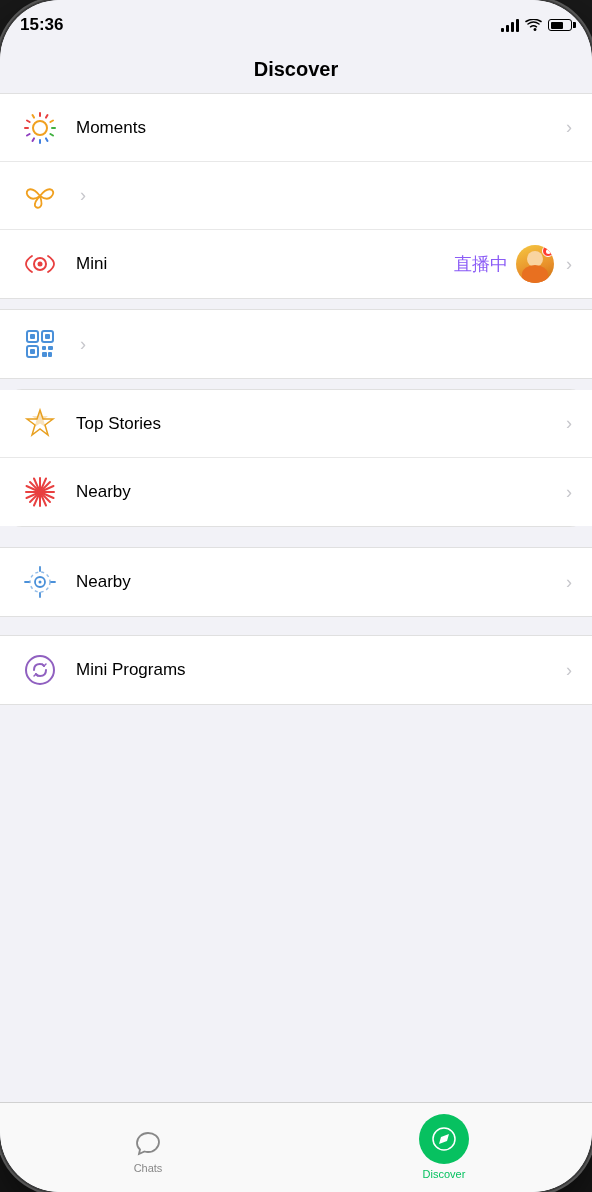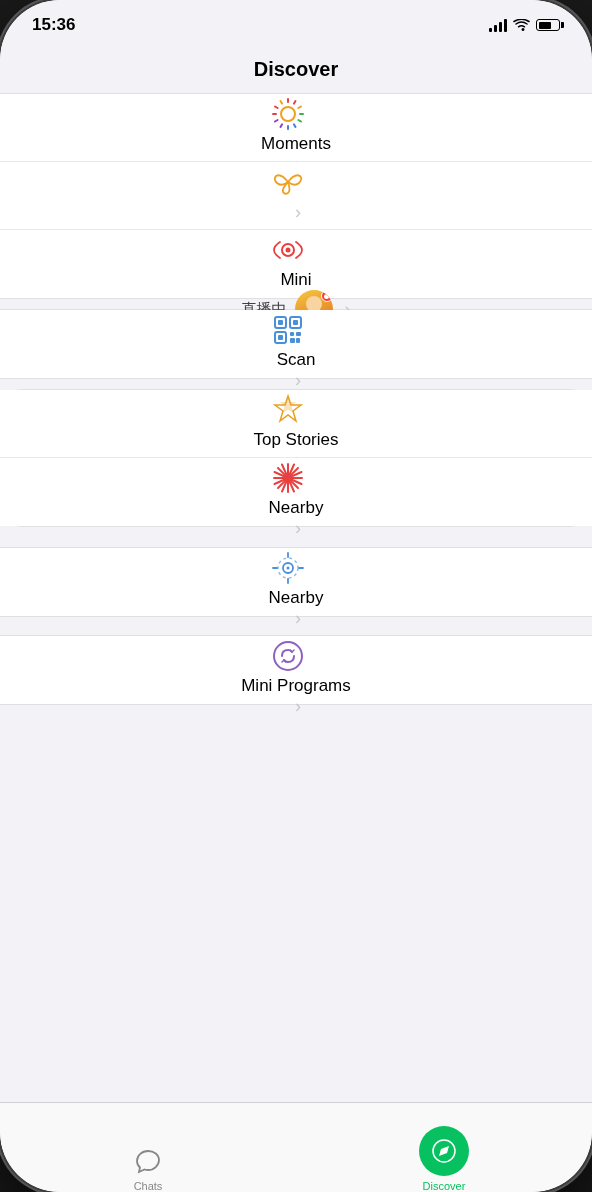--- a/index.html
+++ b/index.html
@@ -57,21 +57,21 @@
       flex-direction: column;
     }
 
     
     .status-bar {
       height: 50px;
       background: #f2f2f7;
       display: flex;
       justify-content: space-between;
       align-items: center;
-      padding: 0 32px;
+      padding: 0 20px;
       flex-shrink: 0;
     }
 
     .status-time {
       font-size: 17px;
       font-weight: 600;
       color: #000;
     }
 
     .status-icons {
@@ -151,21 +151,20 @@
 
     .menu-item {
       display: flex;
       align-items: center;
       padding: 0 20px;
       height: 68px;
       background: #fff;
       cursor: pointer;
       position: relative;
       border-bottom: 0.5px solid #e8e8e8;
-      flex-direction: column;
     }
 
     .menu-item:last-child {
       border-bottom: none;
     }
 
     .menu-icon {
       width: 40px;
       height: 40px;
       margin-right: 16px;
@@ -187,22 +186,22 @@
       font-weight: 400;
     }
 
     .menu-right {
       display: flex;
       align-items: center;
       gap: 8px;
     }
 
     .live-badge {
-      font-size: 15px;
-      color: #404040;
+      font-size: 18px;
+      color: #8b5cf6;
       text-align: right;
     }
 
     .live-avatar {
       width: 38px;
       height: 38px;
       border-radius: 50%;
       background: linear-gradient(135deg, #f5c842, #e8a020);
       position: relative;
       overflow: hidden;
@@ -276,21 +275,21 @@
       flex: 1;
       background: #f2f2f7;
     }
 
     
     .bottom-nav {
       height: 90px;
       background: #f9f9f9;
       border-top: 0.5px solid #d1d1d1;
       display: flex;
-      align-items: flex-end;
+      align-items: center;
       padding-top: 8px;
       flex-shrink: 0;
       margin-top: 7px;
     }
 
     .nav-item {
       flex: 1;
       display: flex;
       flex-direction: column;
       align-items: center;
@@ -437,21 +436,20 @@
             <rect x="19" y="4" width="11" height="11" rx="2" stroke="#4a90d9" stroke-width="2" fill="none"></rect>
             <rect x="22" y="7" width="5" height="5" fill="#4a90d9" rx="1"></rect>
             <rect x="4" y="19" width="11" height="11" rx="2" stroke="#4a90d9" stroke-width="2" fill="none"></rect>
             <rect x="7" y="22" width="5" height="5" fill="#4a90d9" rx="1"></rect>
             <rect x="19" y="19" width="4" height="4" fill="#4a90d9" rx="1"></rect>
             <rect x="25" y="19" width="5" height="4" fill="#4a90d9" rx="1"></rect>
             <rect x="19" y="25" width="5" height="5" fill="#4a90d9" rx="1"></rect>
             <rect x="25" y="25" width="4" height="5" fill="#4a90d9" rx="1"></rect>
           </svg>
         </div>
-        <span class="menu-label">Scan</span>
         <div class="menu-right">
           <span class="chevron">›</span>
         </div>
       </div>
 
     </div>
 
     <div class="menu-section" style="margin-top:10px;border-radius:22px;">
 
       <div class="menu-item">

